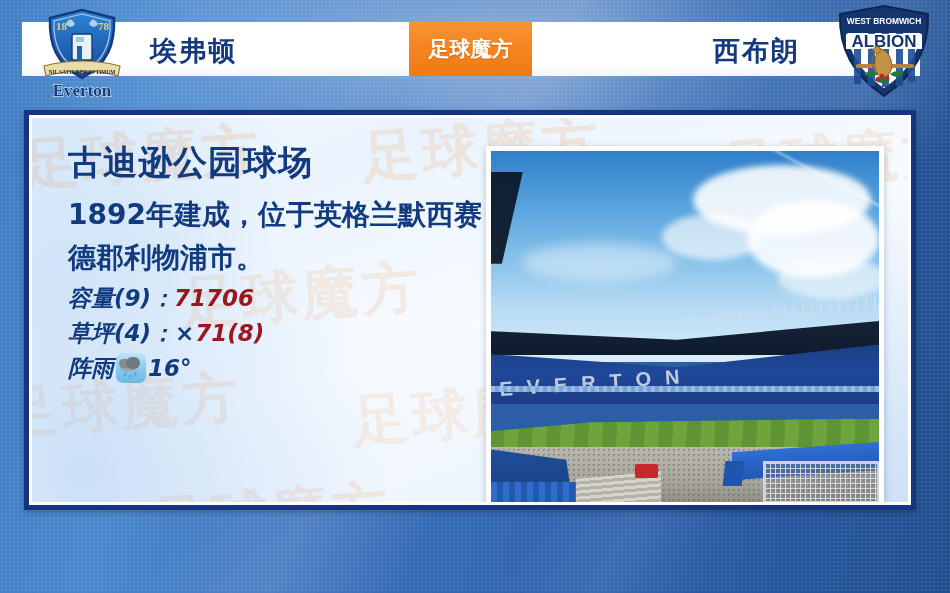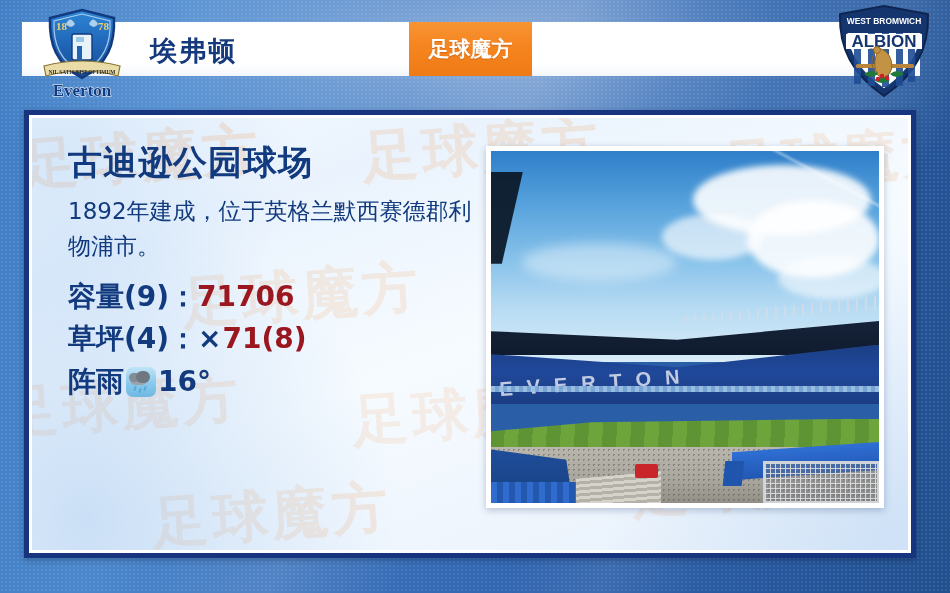--- a/index.html
+++ b/index.html
@@ -86,21 +86,21 @@
     position: absolute;
     z-index: 7;
   }
   .crest.home { left: 36px; top: 4px; width: 92px; height: 96px; }
   .crest.away { right: 14px; top: 2px; width: 104px; height: 100px; text-align: right; }
 
   
   .panel {
     position: absolute;
     left: 24px; top: 110px;
-    width: 892px; height: 448px;
+    width: 892px; height: 400px;
     background: #16357e;
     padding: 5px;
     z-index: 3;
     box-shadow: 0 2px 6px rgba(0,0,0,0.25);
   }
   .panel-inner {
     position: relative;
     width: 100%; height: 100%;
     border: 3px solid #ffffff;
     background:
@@ -152,35 +152,36 @@
   }
   .stadium-title {
     font-size: 34px;
     font-weight: bold;
     color: #123a7e;
     letter-spacing: 1px;
     margin-bottom: 8px;
     white-space: nowrap;
   }
   .desc {
-    font-size: 23px;
-    font-weight: normal;
+    font-size: 28px;
+    font-weight: bold;
     color: #123a7e;
     line-height: 1.52;
     letter-spacing: 0px;
-    margin-bottom: 12px;
+    margin-bottom: 2px;
   }
   .info-row {
-    font-size: 28px;
+    font-size: 23px;
     font-weight: bold;
     color: #123a7e;
     line-height: 1.52;
     white-space: nowrap;
     display: flex;
     align-items: center;
+    font-style: italic;
   }
   .val-red { color: #9b1720; }
   .times-sym { color: #123a7e; padding: 0 1px; }
 
   .weather-icon {
     display: inline-block;
     width: 30px; height: 30px;
     border-radius: 7px;
     background: linear-gradient(180deg, #bfe4f6 0%, #88c9ec 55%, #6fb8e2 100%);
     position: relative;
@@ -363,20 +364,21 @@
   }
 </style>
 </head>
 <body>
 
 <div class="canvas">
 
   <div class="header">
     <div class="header-inner"></div>
     <div class="team-name home">埃弗顿</div>
+    <div class="team-name away">西布朗</div>
   </div>
 
   <div class="crest home">
     <svg viewBox="0 0 92 96" width="92" height="96" aria-hidden="true">
       <defs>
         <linearGradient id="evBlue" x1="0" y1="0" x2="0" y2="1">
           <stop offset="0%" stop-color="#2e86d6"></stop>
           <stop offset="55%" stop-color="#1f63b4"></stop>
           <stop offset="100%" stop-color="#164c93"></stop>
         </linearGradient>

